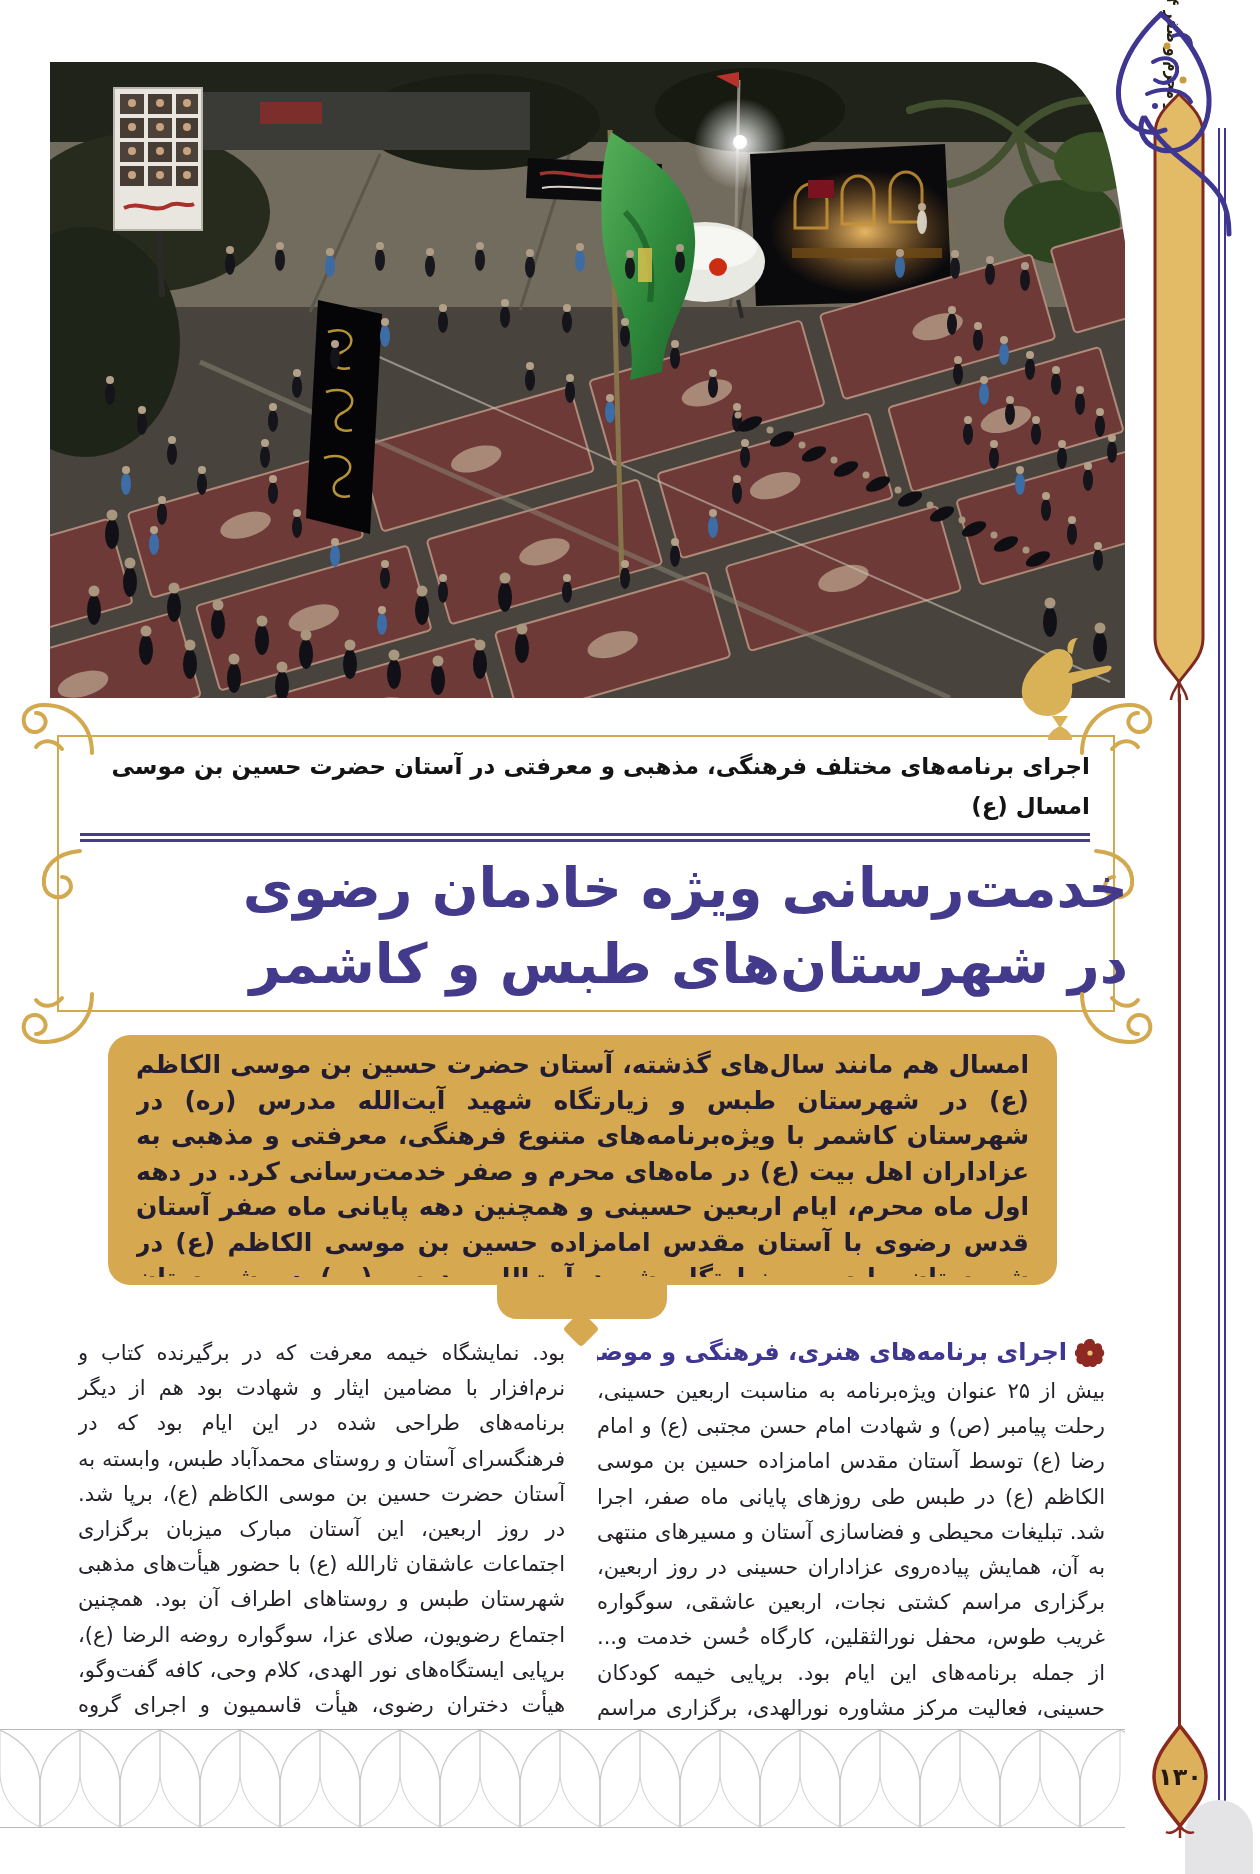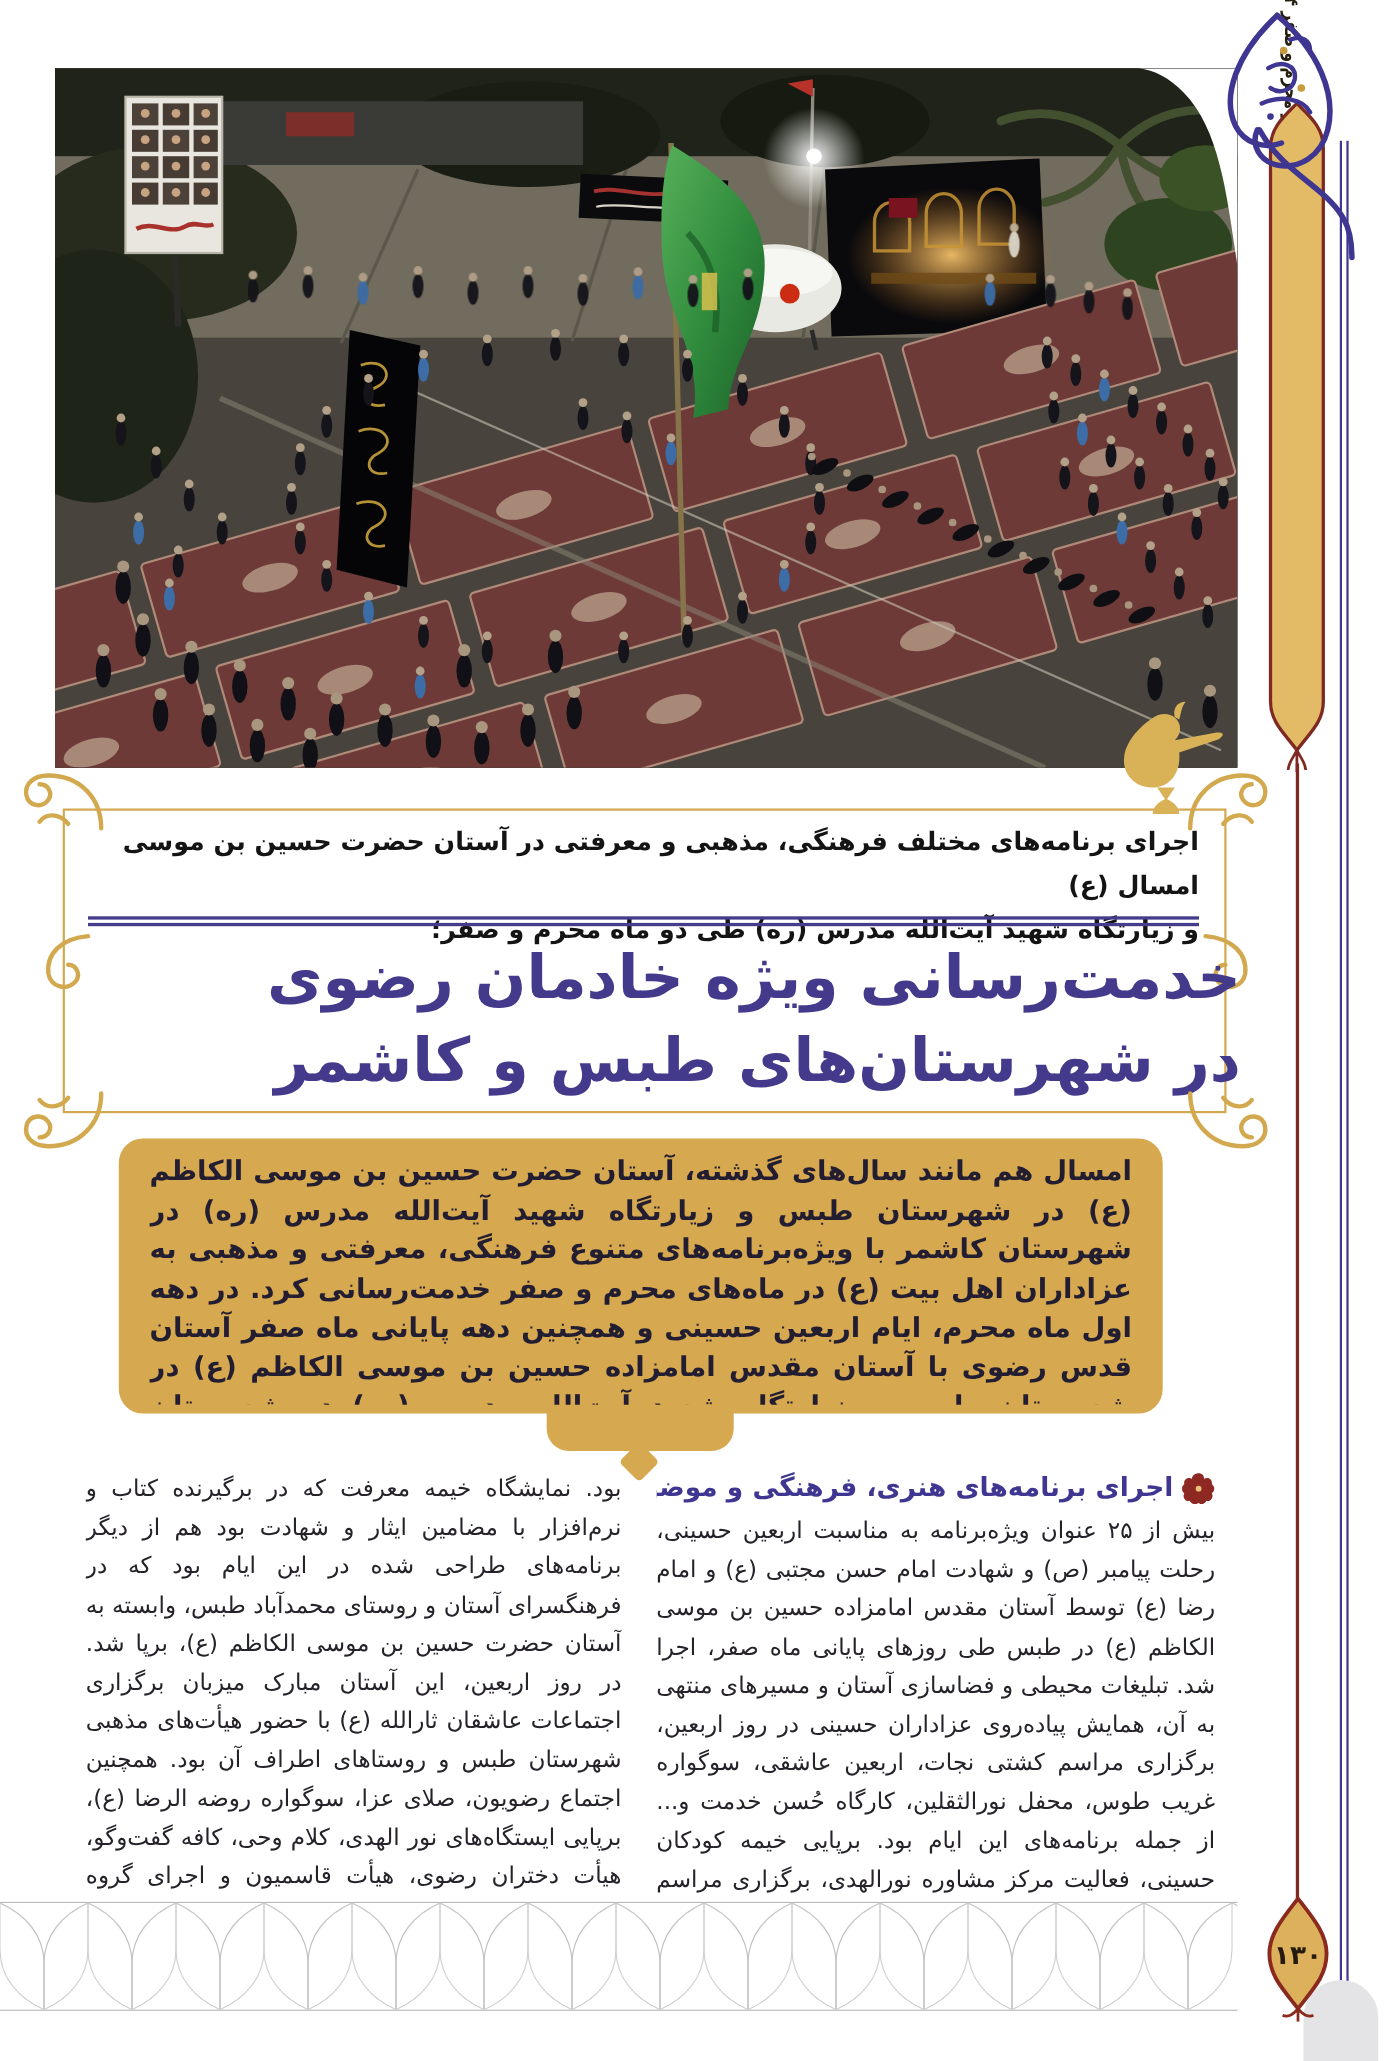--- a/index.html
+++ b/index.html
@@ -439,21 +439,20 @@
 </svg>
 <svg class="abs" style="left:30px;top:845px;width:54px;height:58px;" viewBox="0 0 54 58">
   <path d="M50,6 C26,8 12,22 14,40 C16,52 30,56 38,48 C44,42 40,32 32,32" fill="none" stroke="#d2a94e" stroke-width="4" stroke-linecap="round"></path>
 </svg>
 <svg class="abs" style="left:1092px;top:845px;width:54px;height:58px;transform:scaleX(-1);" viewBox="0 0 54 58">
   <path d="M50,6 C26,8 12,22 14,40 C16,52 30,56 38,48 C44,42 40,32 32,32" fill="none" stroke="#d2a94e" stroke-width="4" stroke-linecap="round"></path>
 </svg>
 
 <div class="abs" id="kicker">
   <div>اجرای برنامه‌های مختلف فرهنگی، مذهبی و معرفتی در آستان حضرت حسین بن موسی امسال (ع)</div>
-  <div>و زیارتگاه شهید آیت‌الله مدرس (ره) طی دو ماه محرم و صفر؛</div>
 </div>
 
 <div class="abs" id="sep"></div>
 
 <div class="abs" id="headline">
   <div>خدمت‌رسانی ویژه خادمان رضوی</div>
   <div>در شهرستان‌های طبس و کاشمر</div>
 </div>
 
 <div class="abs" id="lead-tab"></div>

